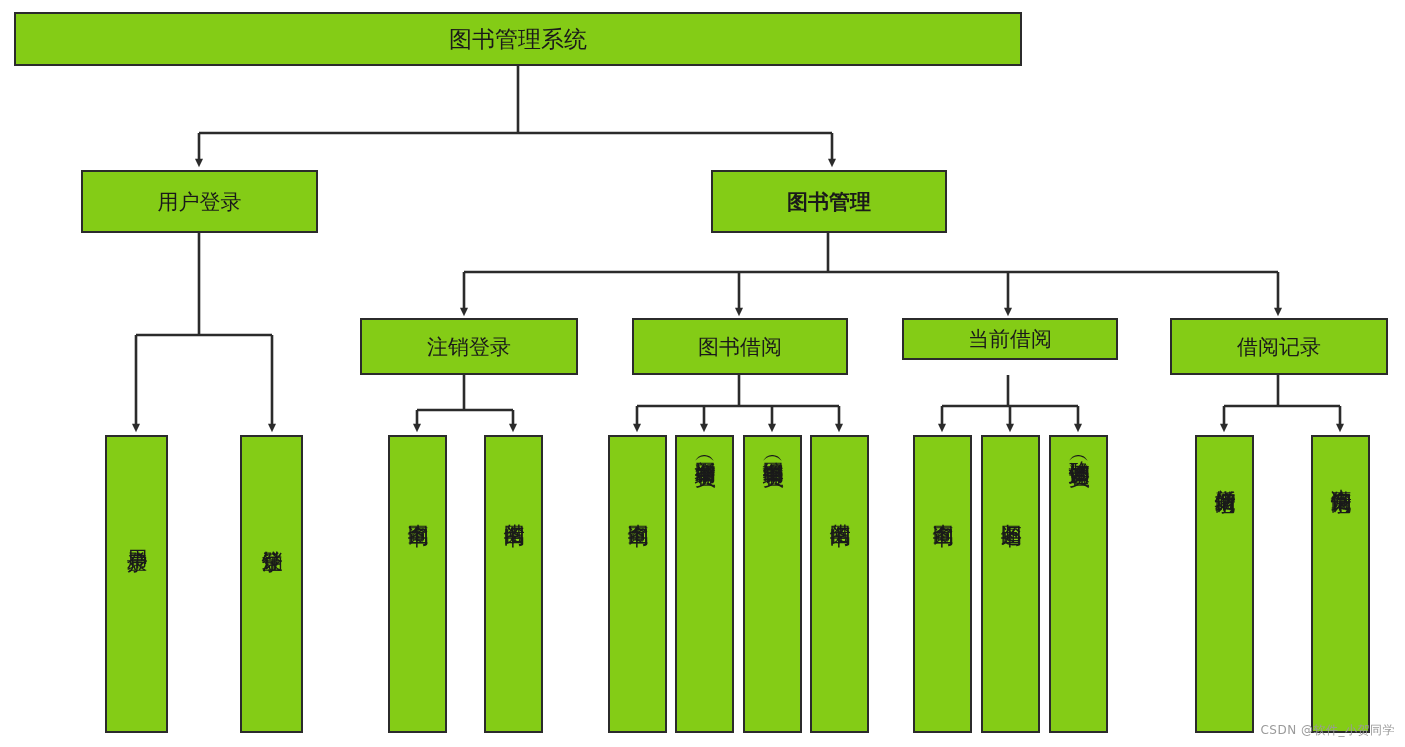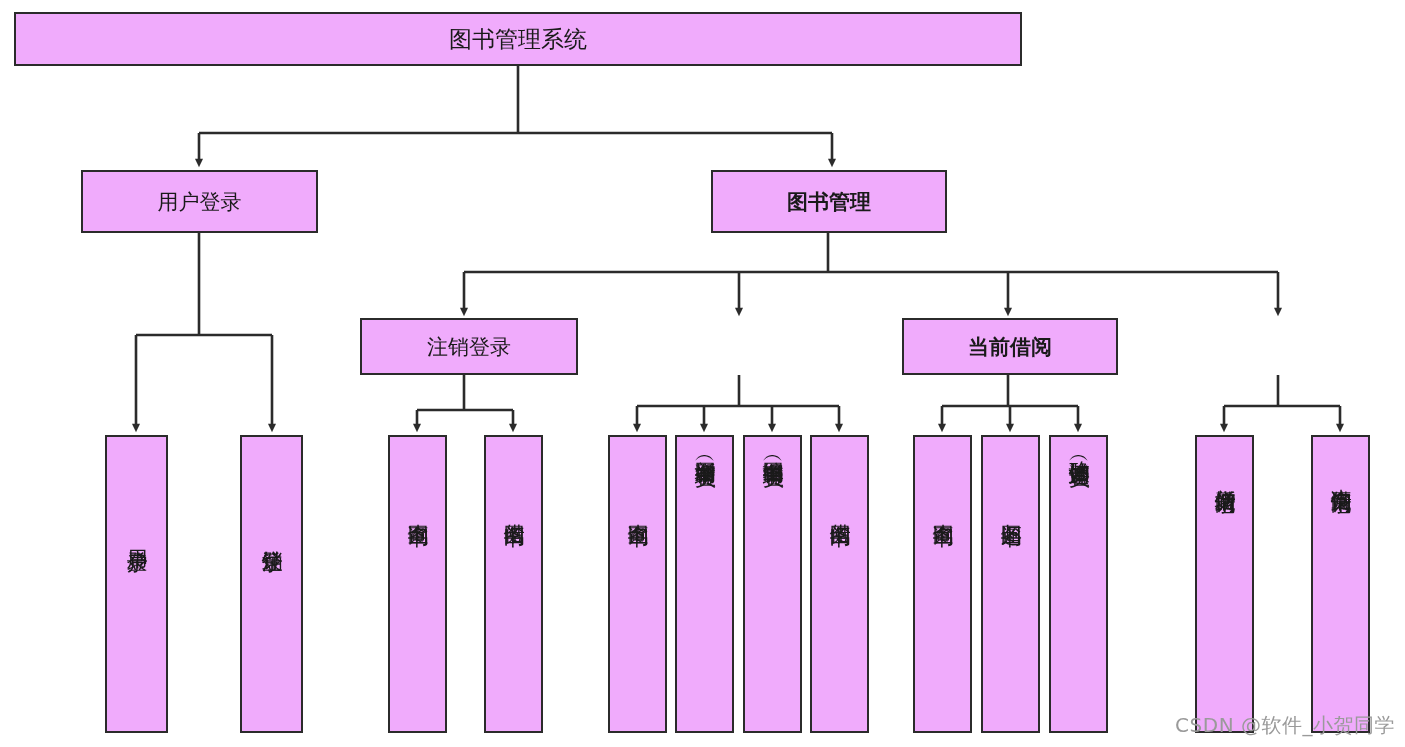--- a/index.html
+++ b/index.html
@@ -22,21 +22,21 @@
     position: absolute;
     left: 0;
     top: 0;
     width: 1405px;
     height: 747px;
     pointer-events: none;
   }
   .node {
     position: absolute;
     box-sizing: border-box;
-    background: #f0abfc;
+    background: #84cc16;
     border: 2px solid #2b2b2b;
     display: flex;
     align-items: center;
     justify-content: center;
     color: #1a1a1a;
   }
   .node.root {
     font-size: 23px;
   }
   .node.level2 {
@@ -56,21 +56,21 @@
     white-space: nowrap;
     color: #1a1a1a;
   }
   .htext {
     white-space: nowrap;
   }
   .watermark {
     position: absolute;
     right: 10px;
     bottom: 8px;
-    font-size: 20px;
+    font-size: 12px;
     color: #9a9a9a;
     letter-spacing: 0.5px;
     white-space: nowrap;
     pointer-events: none;
   }
 </style>
 </head>
 <body>
 
 <div id="canvas">
@@ -132,22 +132,28 @@
   <div class="node level2" style="left:81px; top:170px; width:237px; height:63px;">
     <span class="htext">用户登录</span>
   </div>
   <div class="node level2" style="left:711px; top:170px; width:236px; height:63px;font-weight:bold;">
     <span class="htext">图书管理</span>
   </div>
 
   <div class="node level2" style="left:360px; top:318px; width:218px; height:57px;">
     <span class="htext">注销登录</span>
   </div>
-  <div class="node level2" style="left:902px; top:318px; width:216px; height:57px;font-weight:bold;">
+  <div class="node level2" style="left:632px; top:318px; width:216px; height:57px;">
+    <span class="htext">图书借阅</span>
+  </div>
+  <div class="node level2" style="left:902px; top:318px; width:216px; height:42px;">
     <span class="htext">当前借阅</span>
+  </div>
+  <div class="node level2" style="left:1170px; top:318px; width:218px; height:57px;">
+    <span class="htext">借阅记录</span>
   </div>
 
   <div class="node leaf" style="left:105px; top:435px; width:63px; height:298px; padding-top:96px;">
     <span class="vtext">用户登录</span>
   </div>
   <div class="node leaf" style="left:240px; top:435px; width:63px; height:298px; padding-top:96px;">
     <span class="vtext">注销登录</span>
   </div>
 
   <div class="node leaf" style="left:388px; top:435px; width:59px; height:298px; padding-top:70px;">

